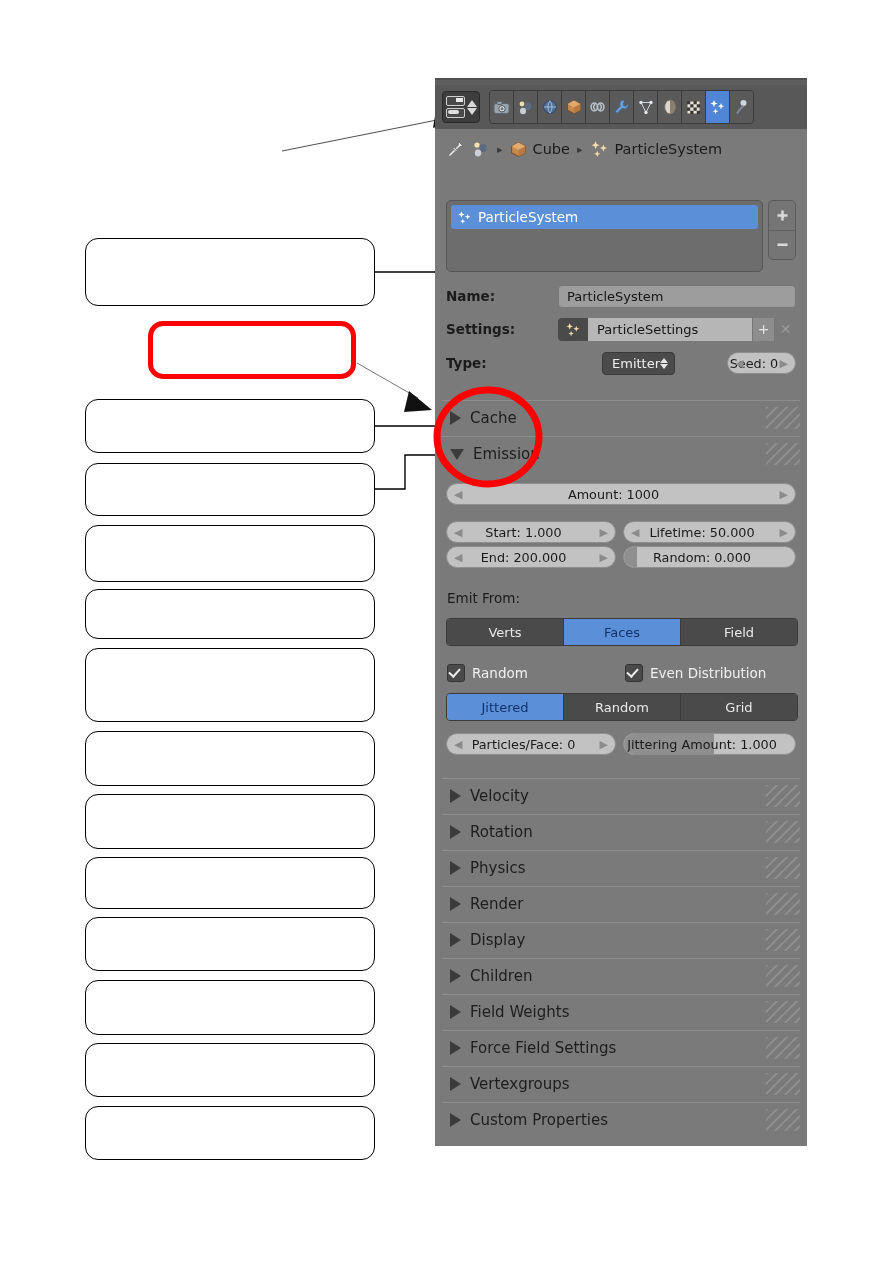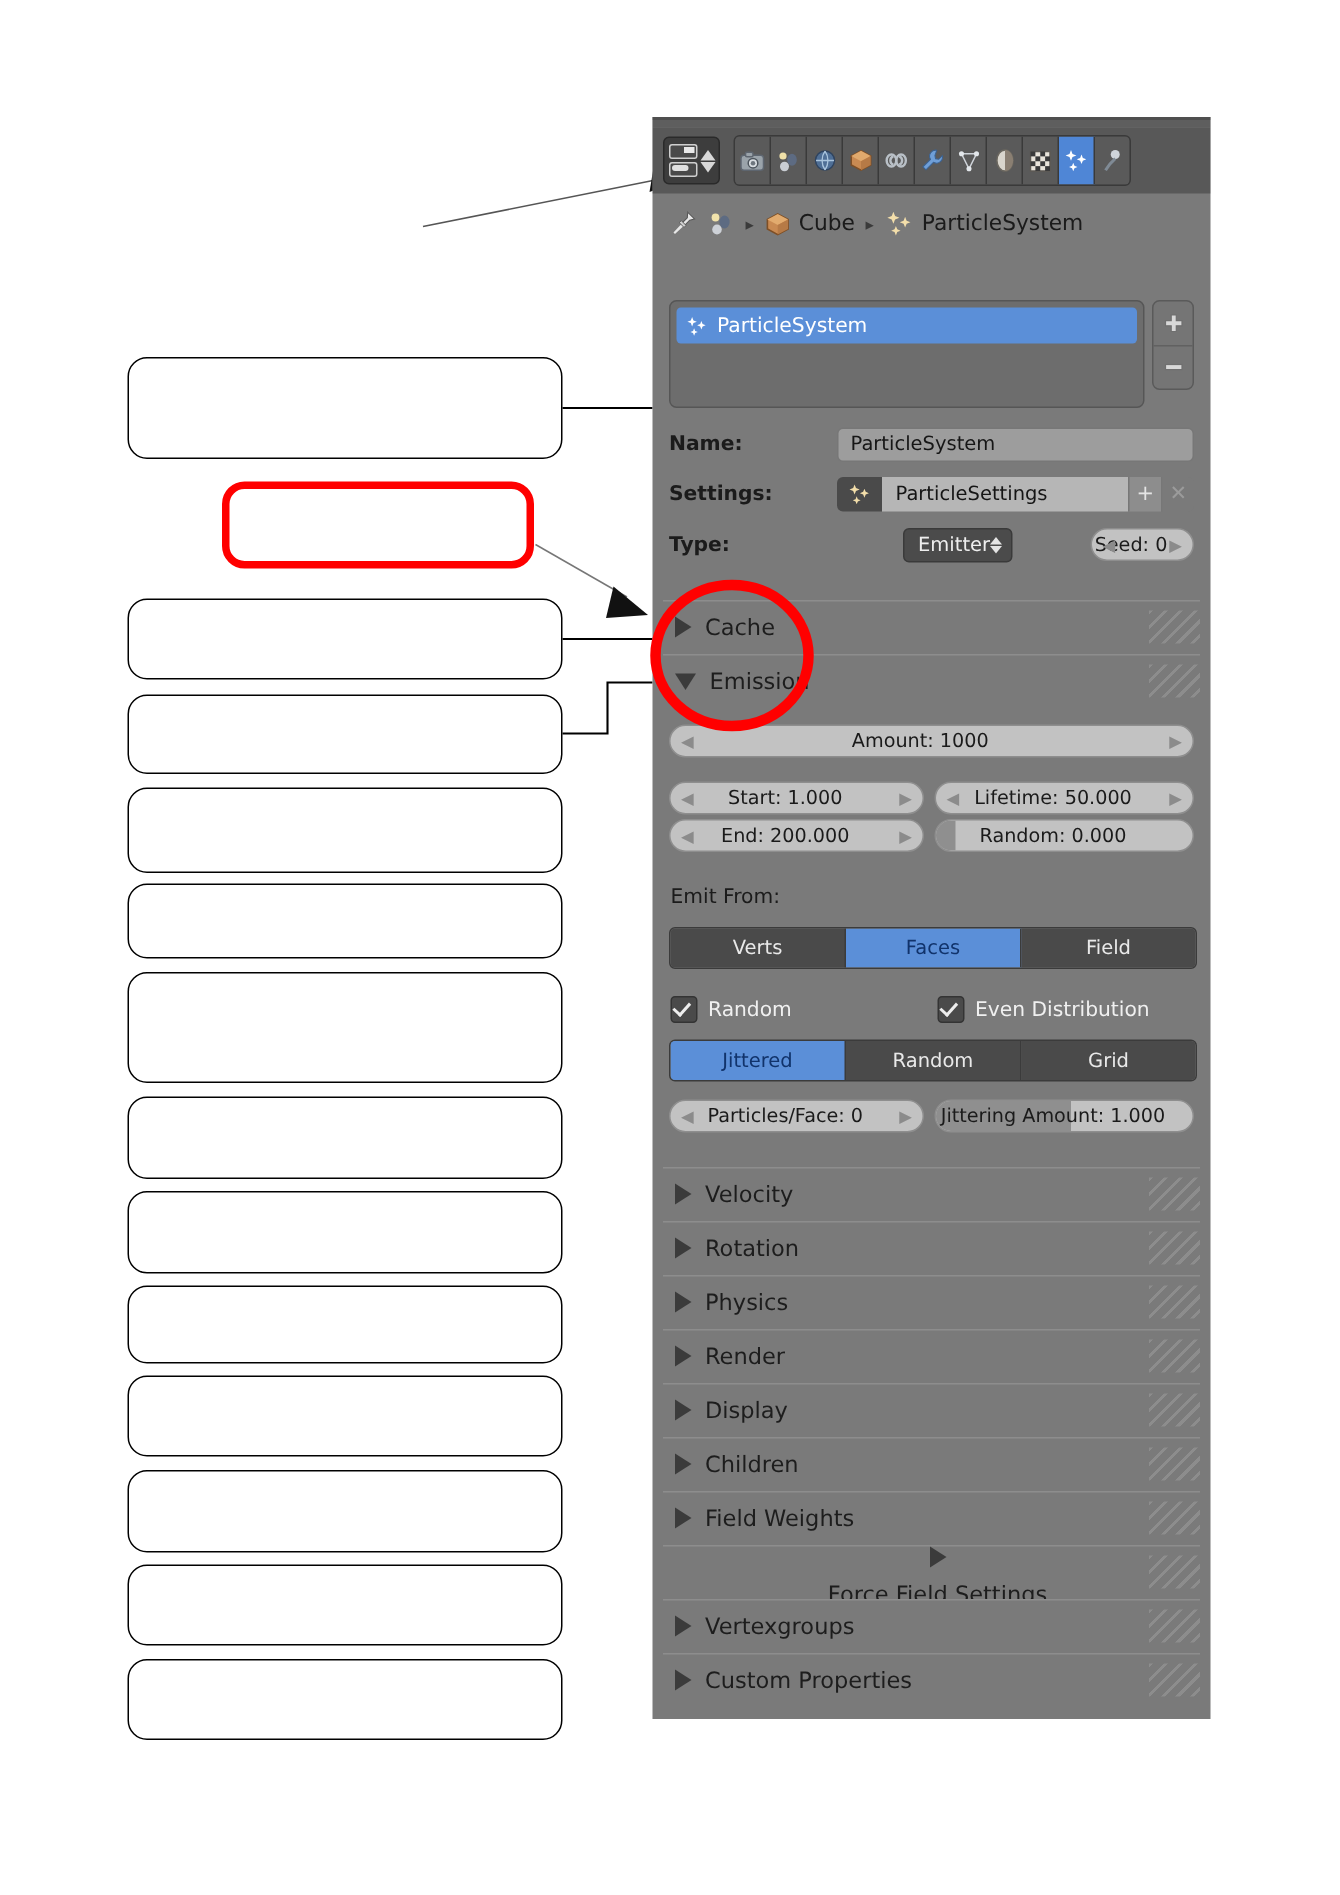--- a/index.html
+++ b/index.html
@@ -712,21 +712,21 @@
     <span>Display</span>
   </div>
   <div class="panel-header" style="top:880px;">
     <span class="hdr-tri-right"></span>
     <span>Children</span>
   </div>
   <div class="panel-header" style="top:916px;">
     <span class="hdr-tri-right"></span>
     <span>Field Weights</span>
   </div>
-  <div class="panel-header" style="top:952px;flex-direction:column;">
+  <div class="panel-header" style="top:952px;">
     <span class="hdr-tri-right"></span>
     <span>Force Field Settings</span>
   </div>
   <div class="panel-header" style="top:1024px;">
     <span class="hdr-tri-right"></span>
     <span>Custom Properties</span>
   </div>
   <div class="panel-header" style="top:988px;">
     <span class="hdr-tri-right"></span>
     <span>Vertexgroups</span>

